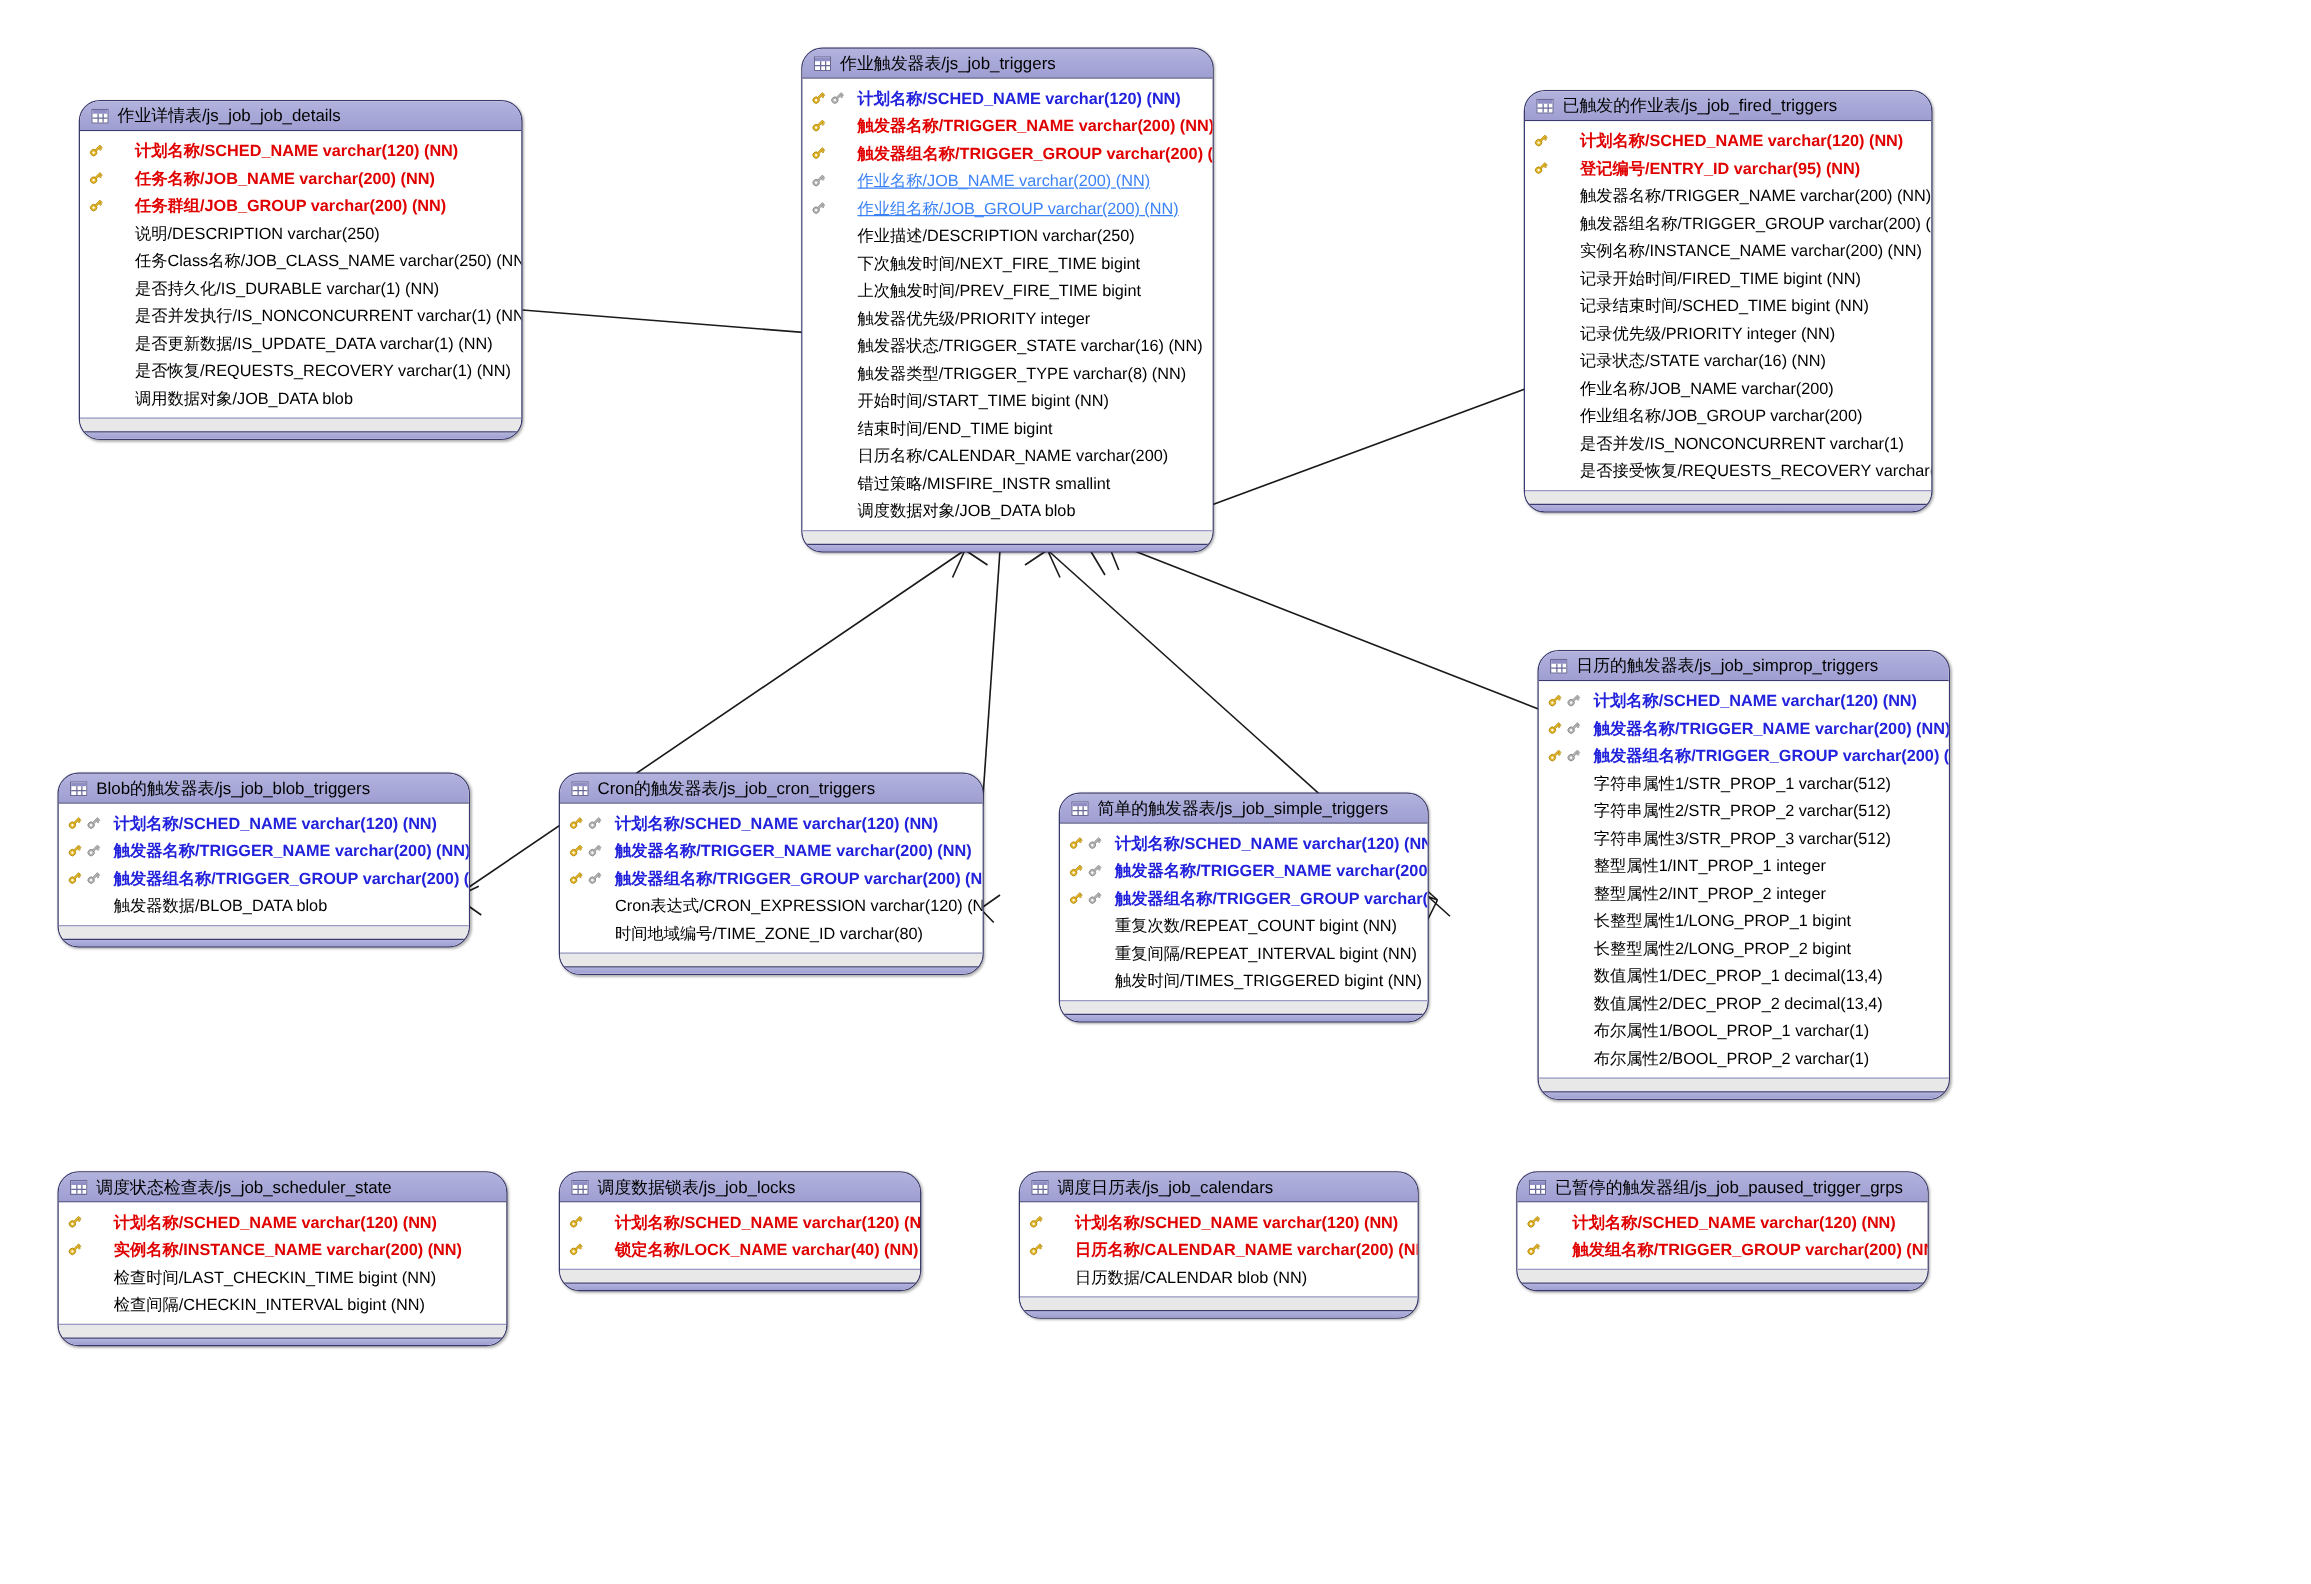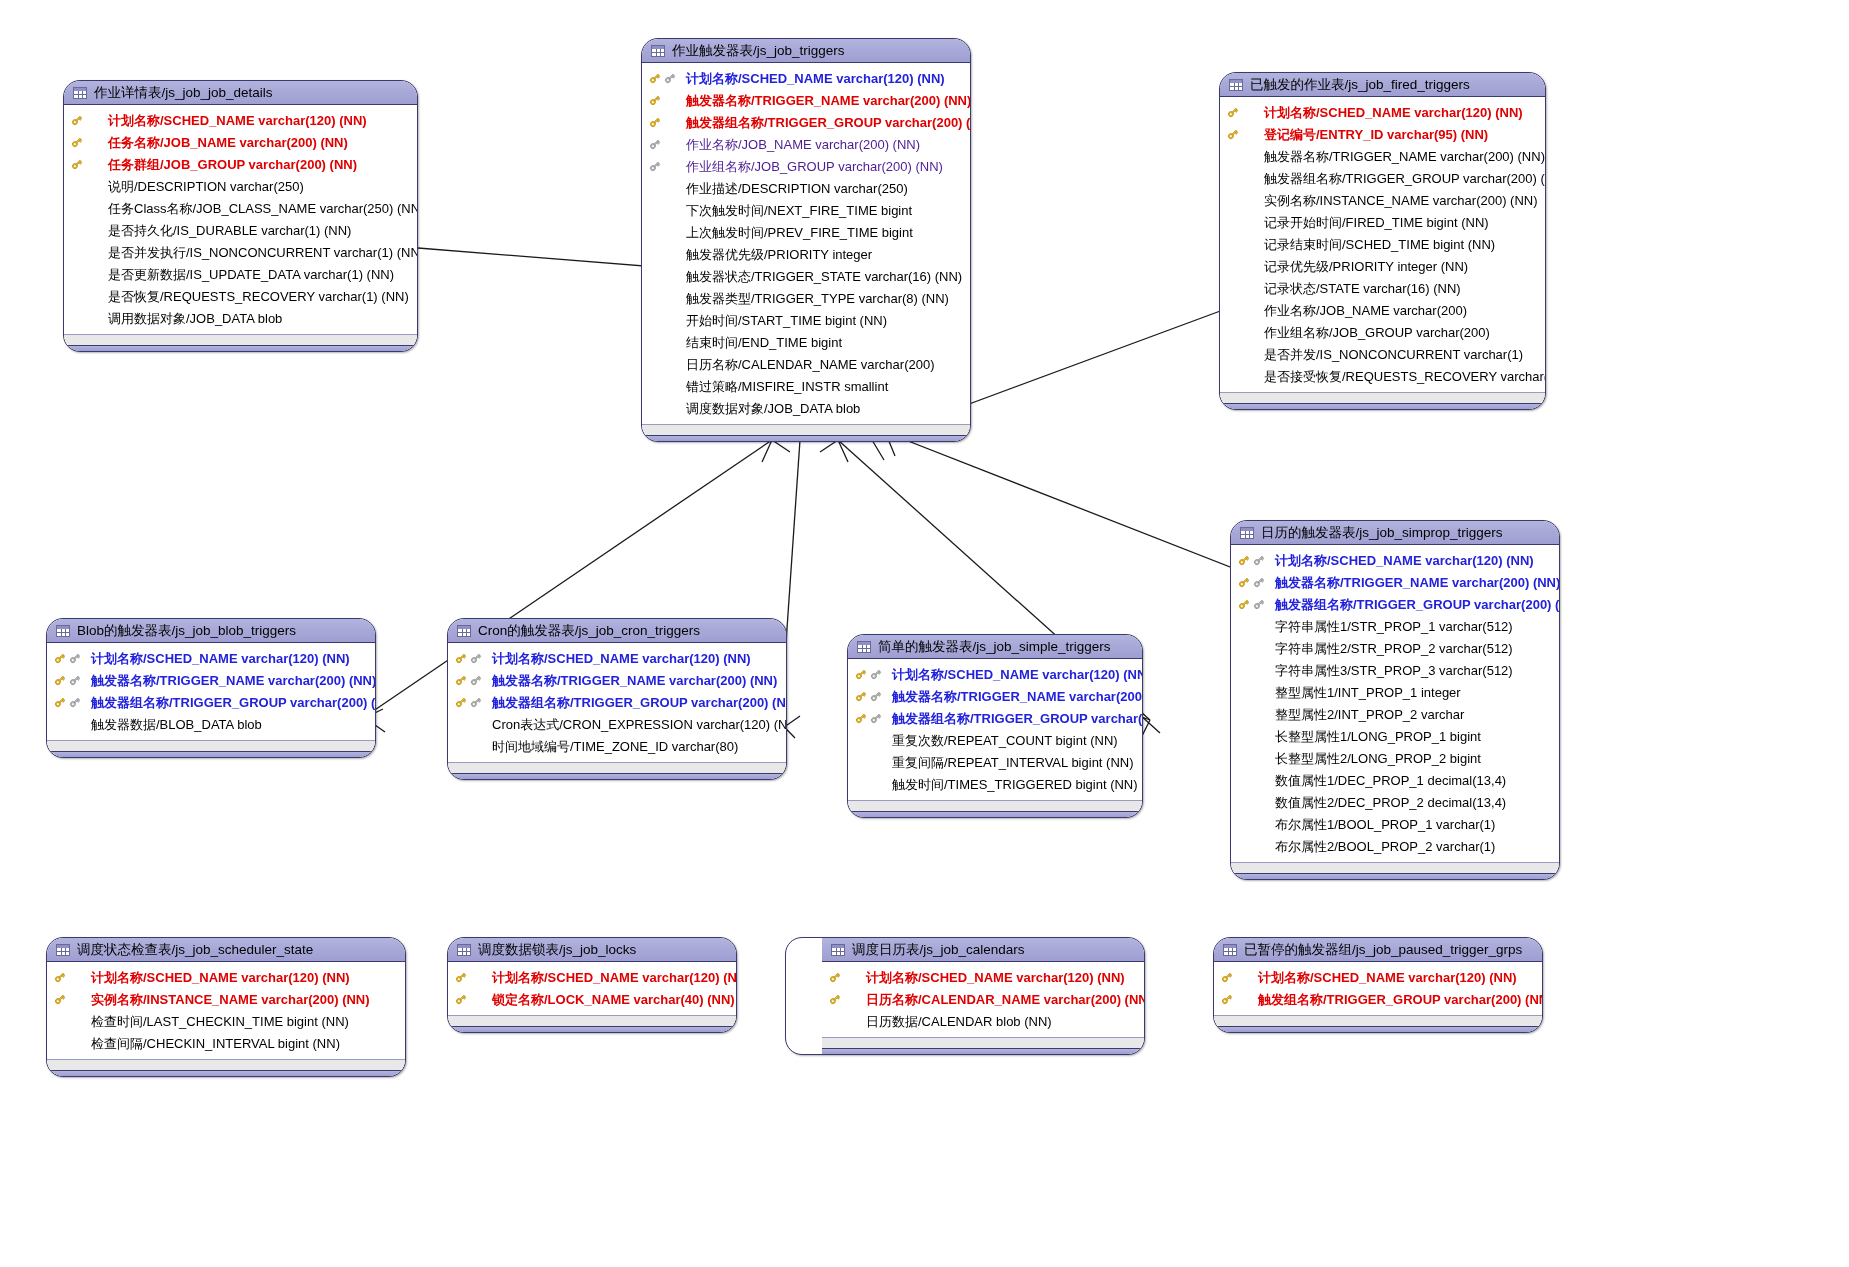--- a/index.html
+++ b/index.html
@@ -84,21 +84,21 @@
     align-items: center;
     gap: 2px;
   }
   .attr-text {
     font-size: 13px;
     color: #000000;
     line-height: 1;
   }
   .attr.pk > .attr-text { color: #e00000; font-weight: bold; }
   .attr.pkfk > .attr-text { color: #2222dd; font-weight: bold; }
-  .attr.fk > .attr-text { color: #4c1d95; }
+  .attr.fk > .attr-text { color: #3b82f6; text-decoration: underline; }
   .attr.plain > .attr-text { color: #000000; }
 
   
   .tbl-icon {
     width: 14px; height: 12px;
     border: 1px solid #6a6a9a;
     background: #ffffff;
     position: relative;
     box-sizing: border-box;
     flex: 0 0 auto;
@@ -548,21 +548,21 @@
         <div class="attr plain">
           <span class="keys"></span>
           <span class="attr-text">字符串属性3/STR_PROP_3 varchar(512)</span>
         </div>
         <div class="attr plain">
           <span class="keys"></span>
           <span class="attr-text">整型属性1/INT_PROP_1 integer</span>
         </div>
         <div class="attr plain">
           <span class="keys"></span>
-          <span class="attr-text">整型属性2/INT_PROP_2 varchar</span>
+          <span class="attr-text">整型属性2/INT_PROP_2 integer</span>
         </div>
         <div class="attr plain">
           <span class="keys"></span>
           <span class="attr-text">长整型属性1/LONG_PROP_1 bigint</span>
         </div>
         <div class="attr plain">
           <span class="keys"></span>
           <span class="attr-text">长整型属性2/LONG_PROP_2 bigint</span>
         </div>
         <div class="attr plain">
@@ -939,21 +939,21 @@
               </g>
             </svg>
           </span>
           <span class="attr-text">锁定名称/LOCK_NAME varchar(40) (NN)</span>
         </div>
       </div>
     <div class="entity-footer"></div>
     <div class="entity-foot2"></div>
   </div>
 
-  <div class="entity" id="e-calendars" style="left:785px; top:937px; width:360px;padding-left:36px;">
+  <div class="entity" id="e-calendars" style="left:815px; top:937px; width:320px;">
     <div class="entity-header">
       <span class="tbl-icon">
           <i></i>
         </span>
       <span class="entity-title">调度日历表/js_job_calendars</span>
     </div>
     <div class="entity-body">
         <div class="attr pk">
           <span class="keys">
             <svg class="key" viewBox="0 0 16 16" xmlns="http://www.w3.org/2000/svg">

